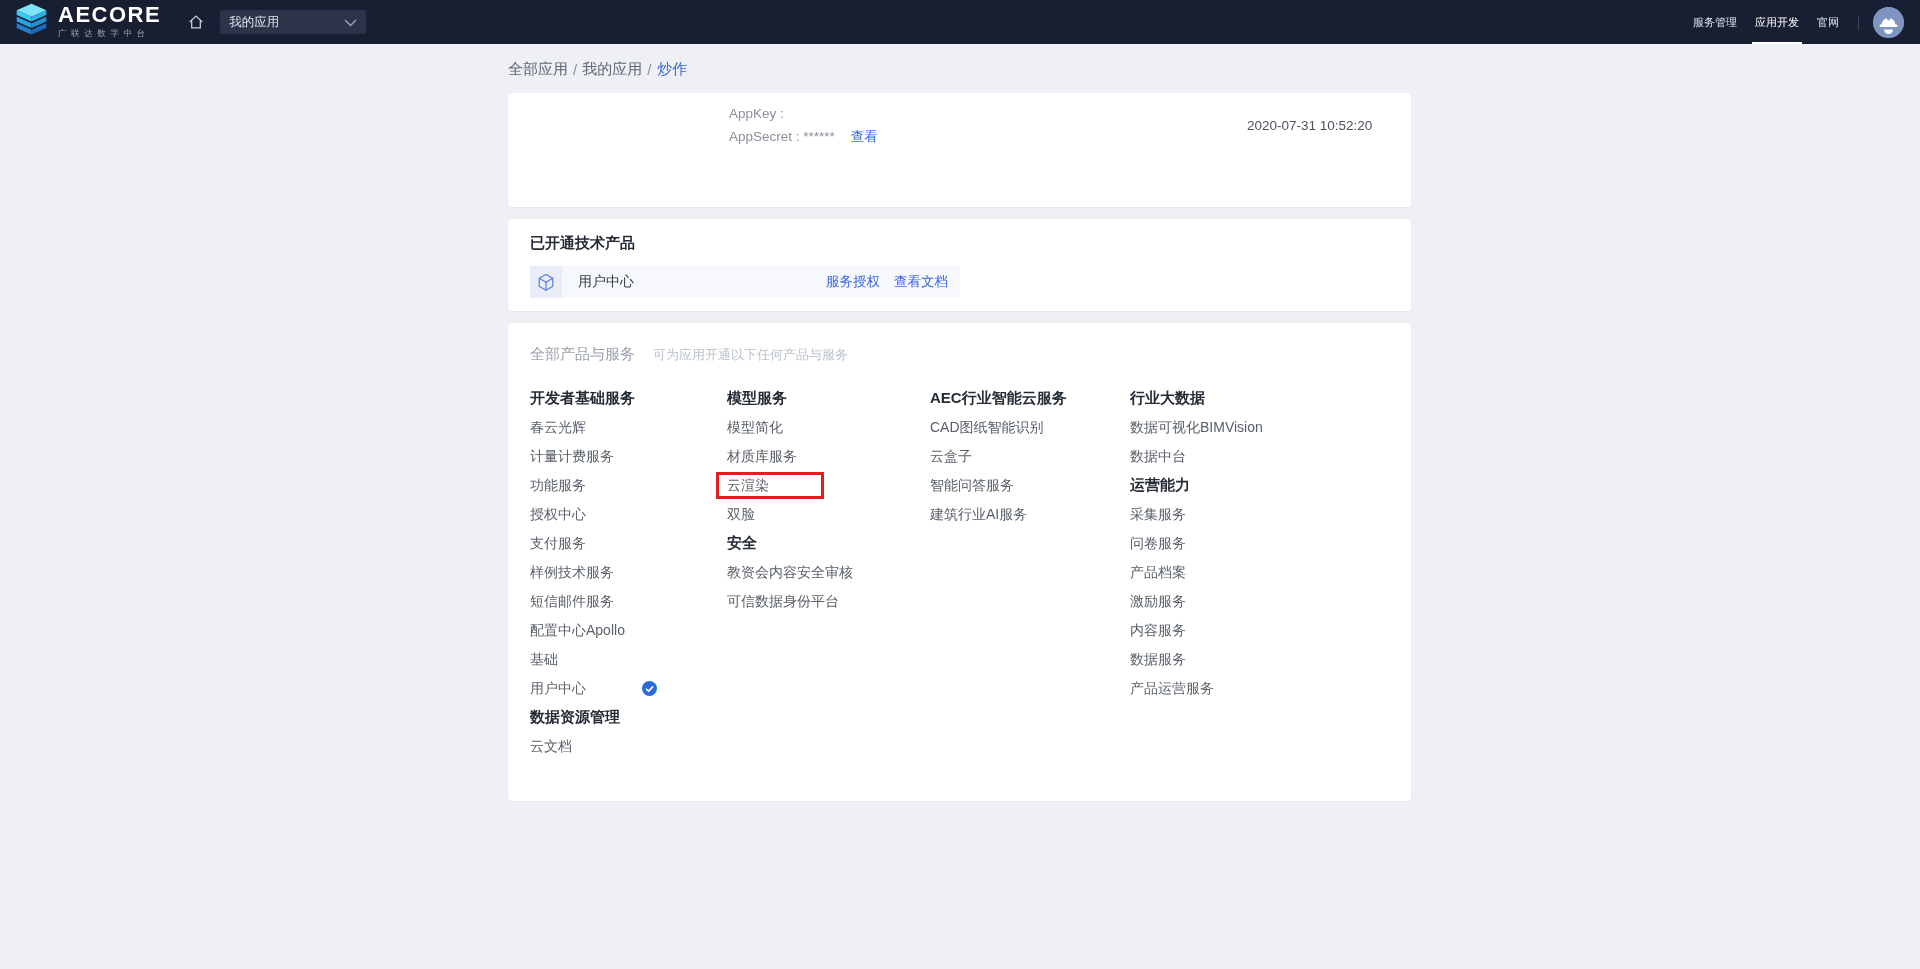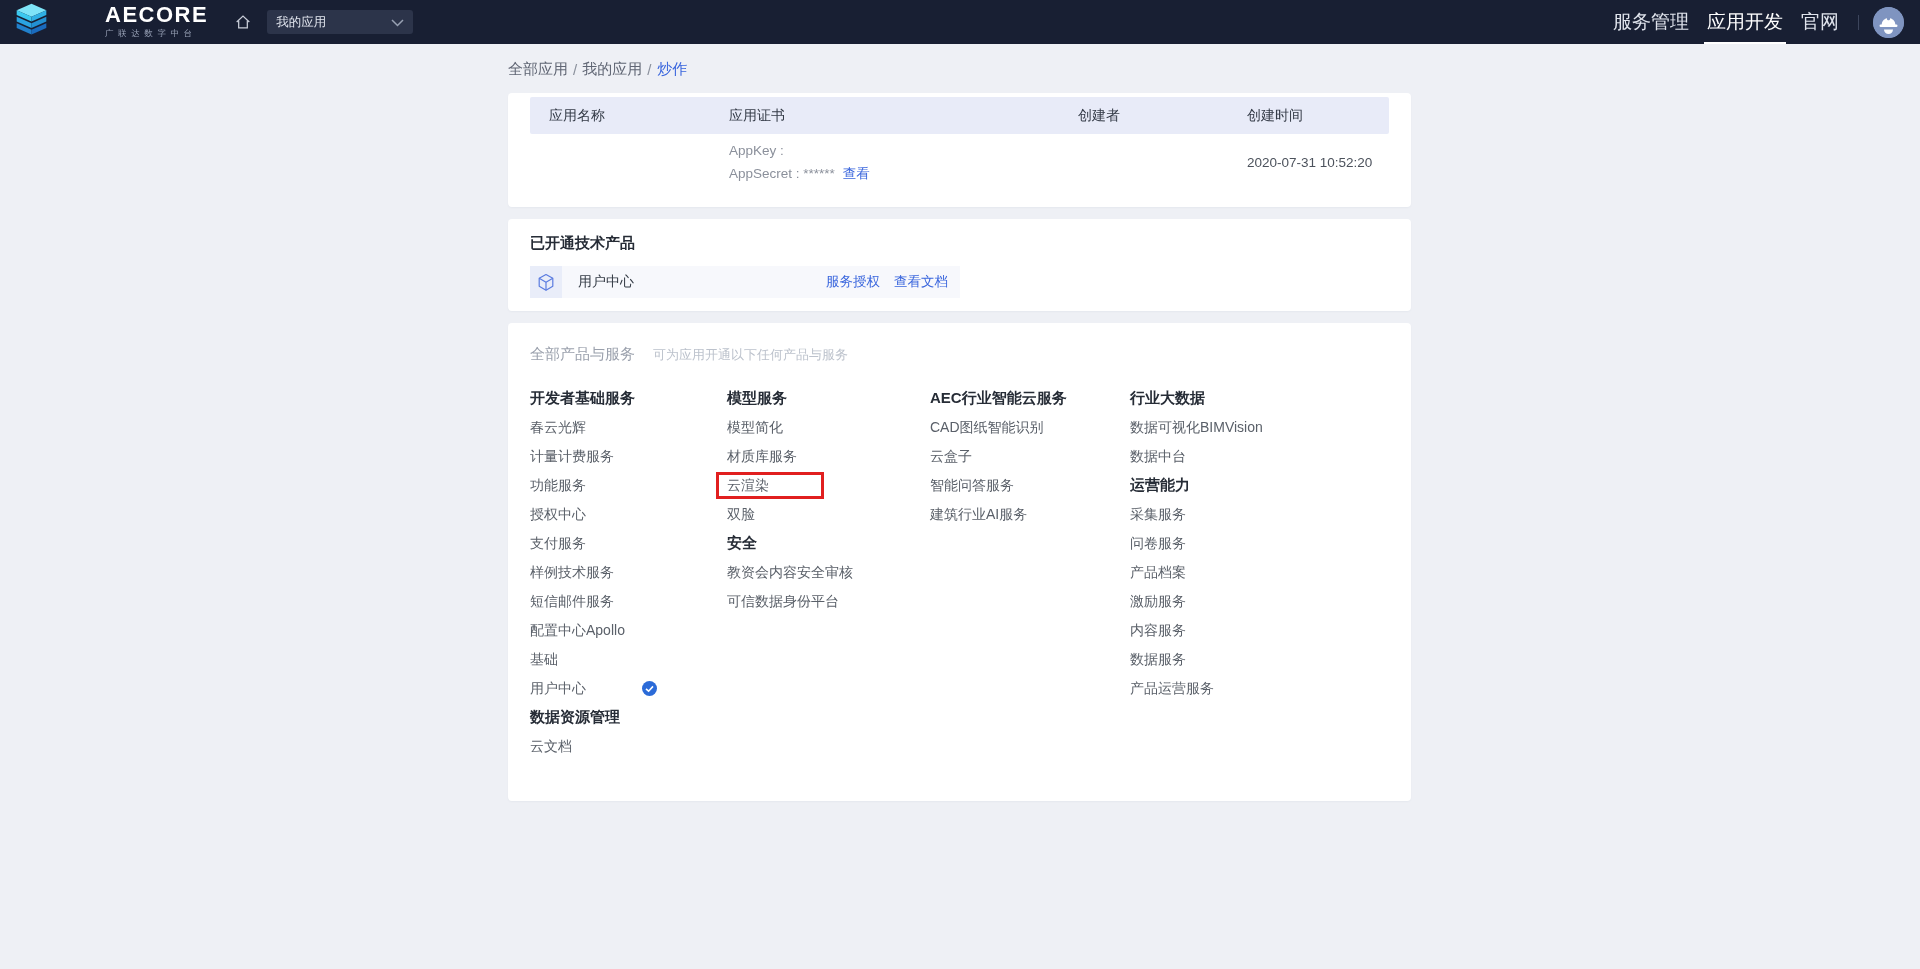--- a/index.html
+++ b/index.html
@@ -6,29 +6,29 @@
     --page-bg:#eef0f5; --topbar-bg:#181f33; --accent:#3a66dd; --highlight-red:#e11f1f;
     --lavender:#e8ebf8; --row-bg:#f7f8fc; --icon-square:#e9edf9;
     --heading:#262c36; --item:#5a6069; --muted:#9ba1ad; --muted2:#bcc2cc;
   }
   *{box-sizing:border-box;margin:0;padding:0;}
   html,body{width:1920px;height:969px;overflow:hidden;}
   body{font-family:"Liberation Sans","DejaVu Sans",sans-serif;background:var(--page-bg);}
 
   
   .topbar{height:44px;background:var(--topbar-bg);display:flex;align-items:center;padding:0 10px 0 13px;position:relative;}
-  .brand{display:flex;gap:47px;}
+  .brand{display:flex;}
   .brand-text{margin-left:8px;display:flex;flex-direction:column;justify-content:center;}
   .brand-name{color:#fff;font-size:22px;font-weight:bold;letter-spacing:1.5px;line-height:22px;}
   .brand-sub{color:#98a1b6;font-size:8.5px;letter-spacing:4.6px;margin-top:2px;white-space:nowrap;}
   .home-btn{margin-left:26px;display:flex;align-items:center;cursor:pointer;}
   .app-select{margin-left:15px;width:146px;height:24px;background:#2c344a;border-radius:3px;display:flex;align-items:center;padding:0 9px;cursor:pointer;}
   .app-select-value{color:#e2e6ef;font-size:12.5px;flex:1;}
   .topnav{margin-left:auto;display:flex;align-items:center;height:44px;}
-  .topnav-item{color:#dfe3ec;font-size:19px;height:44px;display:flex;align-items:center;padding:0 9px;cursor:pointer;position:relative;}
+  .topnav-item{color:#dfe3ec;font-size:11px;height:44px;display:flex;align-items:center;padding:0 9px;cursor:pointer;position:relative;}
   .topnav-item.active{color:#ffffff;}
   .topnav-item.active::after{content:"";position:absolute;left:6px;right:6px;bottom:0;height:2px;background:#fff;}
   .topnav-divider{width:1px;height:15px;background:#3c455c;margin:0 14px 0 10px;}
   .avatar{width:31px;height:31px;border-radius:50%;background:#7f94c0;display:flex;align-items:center;justify-content:center;cursor:pointer;overflow:hidden;margin-right:6px;}
 
   
   .content{width:903px;margin-left:508px;}
   .breadcrumb{padding-top:16px;font-size:15px;color:#6066074;color:#606674;display:flex;align-items:center;}
   .breadcrumb .sep{margin:0 5px;color:#8a909c;}
   .breadcrumb .crumb{color:#606674;cursor:pointer;}
@@ -40,21 +40,21 @@
   .tbl-head{height:37px;background:var(--lavender);display:grid;grid-template-columns:199px 349px 169px 1fr;align-items:center;border-radius:2px;}
   .tbl-head .th{font-size:14px;color:#333a46;}
   .tbl-head .th:first-child{padding-left:19px;}
   .tbl-row{height:56px;display:grid;grid-template-columns:199px 349px 169px 1fr;align-items:center;}
   .blur-blob{border-radius:3px;filter:blur(2.5px);}
   .blob-appname{width:34px;height:22px;background:linear-gradient(90deg,#d6d7db,#e7e8ec);margin-left:6px;}
   .blob-creator{width:134px;height:24px;background:linear-gradient(90deg,#ececef,#f6f6f8 60%,#eeeef1);}
   .cert-lines{font-size:13.5px;color:#8b909b;line-height:23px;}
   .cert-line{display:flex;align-items:center;}
   .link{color:var(--accent);cursor:pointer;}
-  .view-link{margin-left:8px;font-size:13.5px;}
+  .view-link{margin-left:16px;font-size:13.5px;}
   .created-at{font-size:13.5px;color:#4c525c;}
 
   
   .card-opened{margin-top:12px;height:92px;padding:15px 22px;}
   .card-title{font-size:15px;font-weight:bold;color:var(--heading);}
   .opened-row{margin-top:13px;width:430px;height:32px;background:var(--row-bg);display:flex;align-items:center;}
   .cube-square{width:32px;height:32px;background:var(--icon-square);display:flex;align-items:center;justify-content:center;}
   .opened-name{margin-left:16px;font-size:14px;color:#333a44;}
   .opened-links{margin-left:auto;display:flex;align-items:center;padding-right:12px;}
   .opened-links .link{font-size:13.5px;margin-left:14px;}
@@ -130,26 +130,20 @@
 
   <div class="breadcrumb">
     <span class="crumb">全部应用</span>
     <span class="sep">/</span>
     <span class="crumb">我的应用</span>
     <span class="sep">/</span>
     <span class="crumb current">炒作</span>
   </div>
 
   <section class="card card-table">
-    <div class="tbl-head">
-      <span class="th">应用名称</span>
-      <span class="th">应用证书</span>
-      <span class="th">创建者</span>
-      <span class="th">创建时间</span>
-    </div>
     <div class="tbl-row">
       <span><span class="blur-blob blob-appname"></span></span>
       <span class="cert-lines">
         <span class="cert-line">
           <span>AppKey :</span>
         </span>
         <span class="cert-line">
           <span>AppSecret :</span>&nbsp;
           <span>******</span>
           <span class="link view-link">查看</span>

